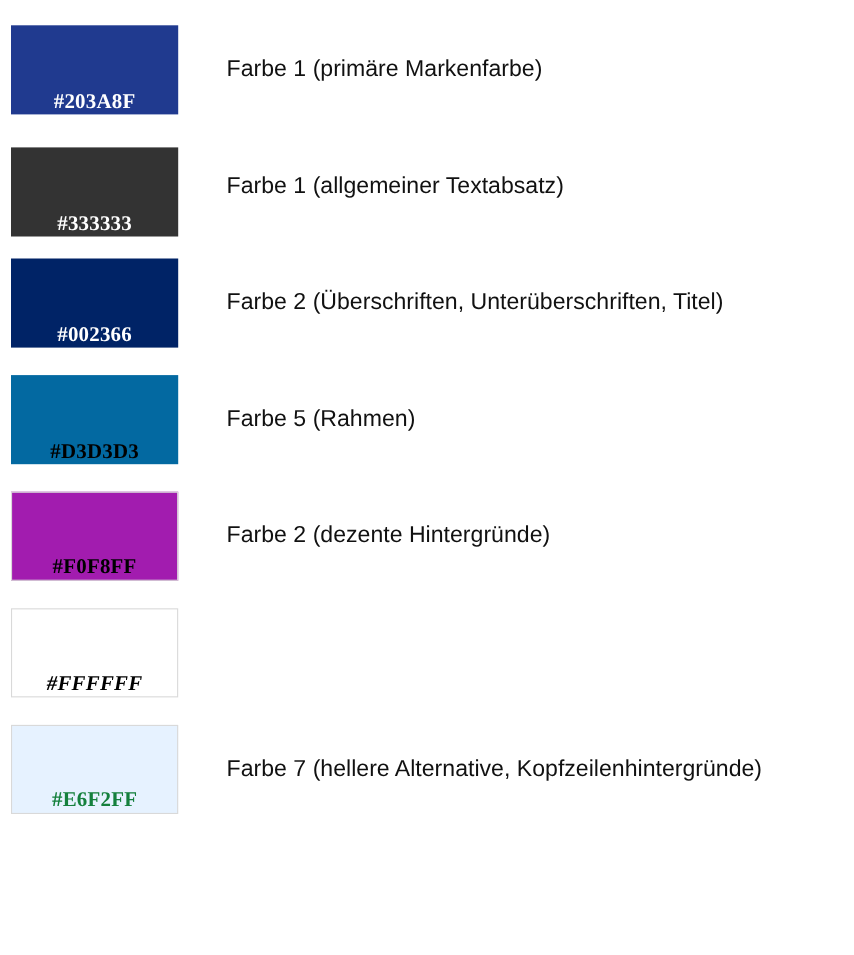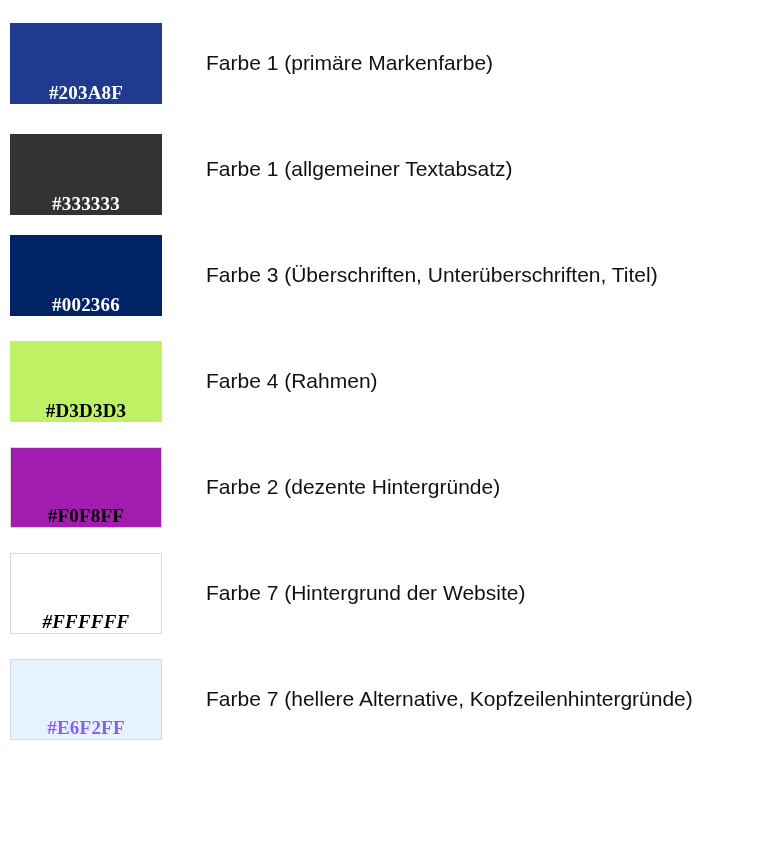--- a/index.html
+++ b/index.html
@@ -67,44 +67,43 @@
     <div class="swatch" style="background: rgb(51, 51, 51); color: rgb(255, 255, 255); margin-top: 10px;">
       <span class="swatch-label">#333333</span>
     </div>
     <div class="desc">Farbe 1 (allgemeiner Textabsatz)</div>
   </div>
 
   <div class="row">
     <div class="swatch" style="background: rgb(0, 35, 102); color: rgb(255, 255, 255);">
       <span class="swatch-label">#002366</span>
     </div>
-    <div class="desc">Farbe 3 (Überschriften, Unterüberschriften, Titel)</div>
+    <div class="desc">Farbe 2 (Überschriften, Unterüberschriften, Titel)</div>
   </div>
 
   <div class="row">
-    <div class="swatch" style="background: #bef264; color: rgb(0, 0, 0);">
+    <div class="swatch" style="background: #0369a1; color: rgb(0, 0, 0);">
       <span class="swatch-label">#D3D3D3</span>
     </div>
-    <div class="desc">Farbe 4 (Rahmen)</div>
+    <div class="desc">Farbe 5 (Rahmen)</div>
   </div>
 
   <div class="row">
     <div class="swatch bordered" style="background: #a21caf; color: rgb(0, 0, 0);">
       <span class="swatch-label">#F0F8FF</span>
     </div>
     <div class="desc">Farbe 2 (dezente Hintergründe)</div>
   </div>
 
   <div class="row">
     <div class="swatch bordered" style="background: rgb(255, 255, 255); color: rgb(0, 0, 0); font-style: italic;">
       <span class="swatch-label">#FFFFFF</span>
     </div>
-    <div class="desc">Farbe 7 (Hintergrund der Website)</div>
   </div>
 
   <div class="row">
-    <div class="swatch bordered" style="background: rgb(230, 242, 255); color: #8b5cf6;">
+    <div class="swatch bordered" style="background: rgb(230, 242, 255); color: #15803d;">
       <span class="swatch-label">#E6F2FF</span>
     </div>
     <div class="desc">Farbe 7 (hellere Alternative, Kopfzeilenhintergründe)</div>
   </div>
 
 </div>
 
 </body></html>

